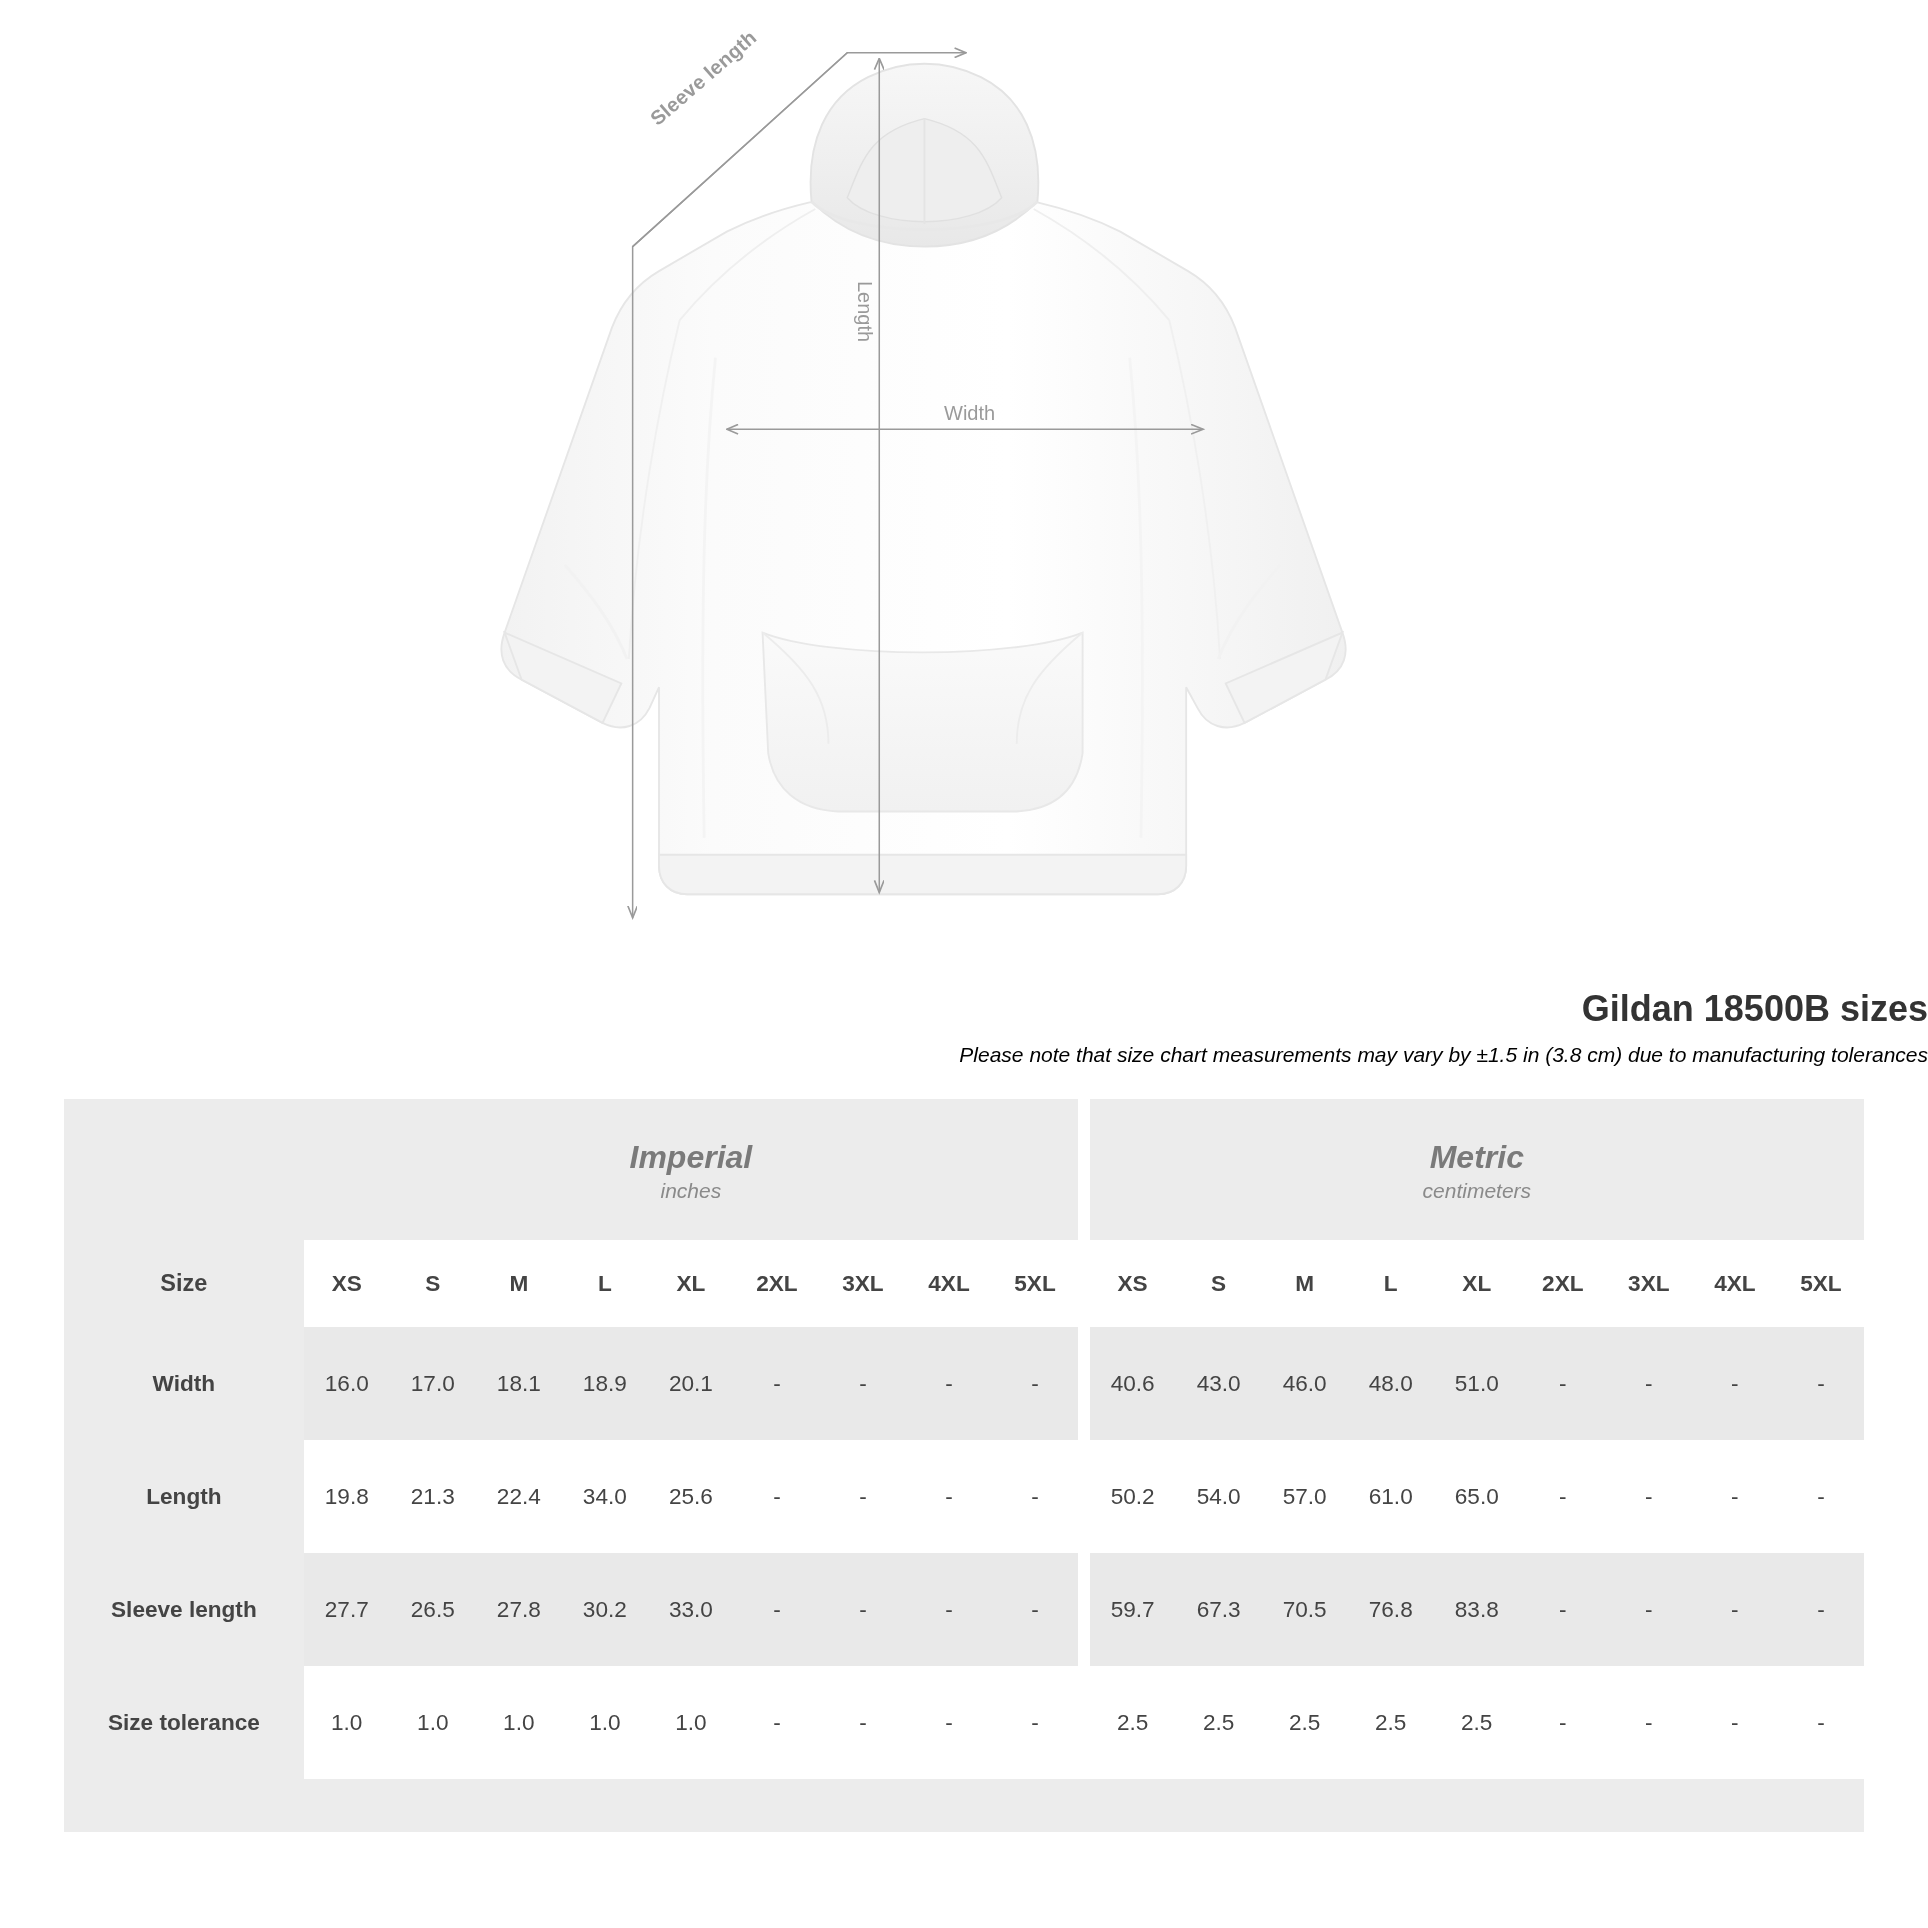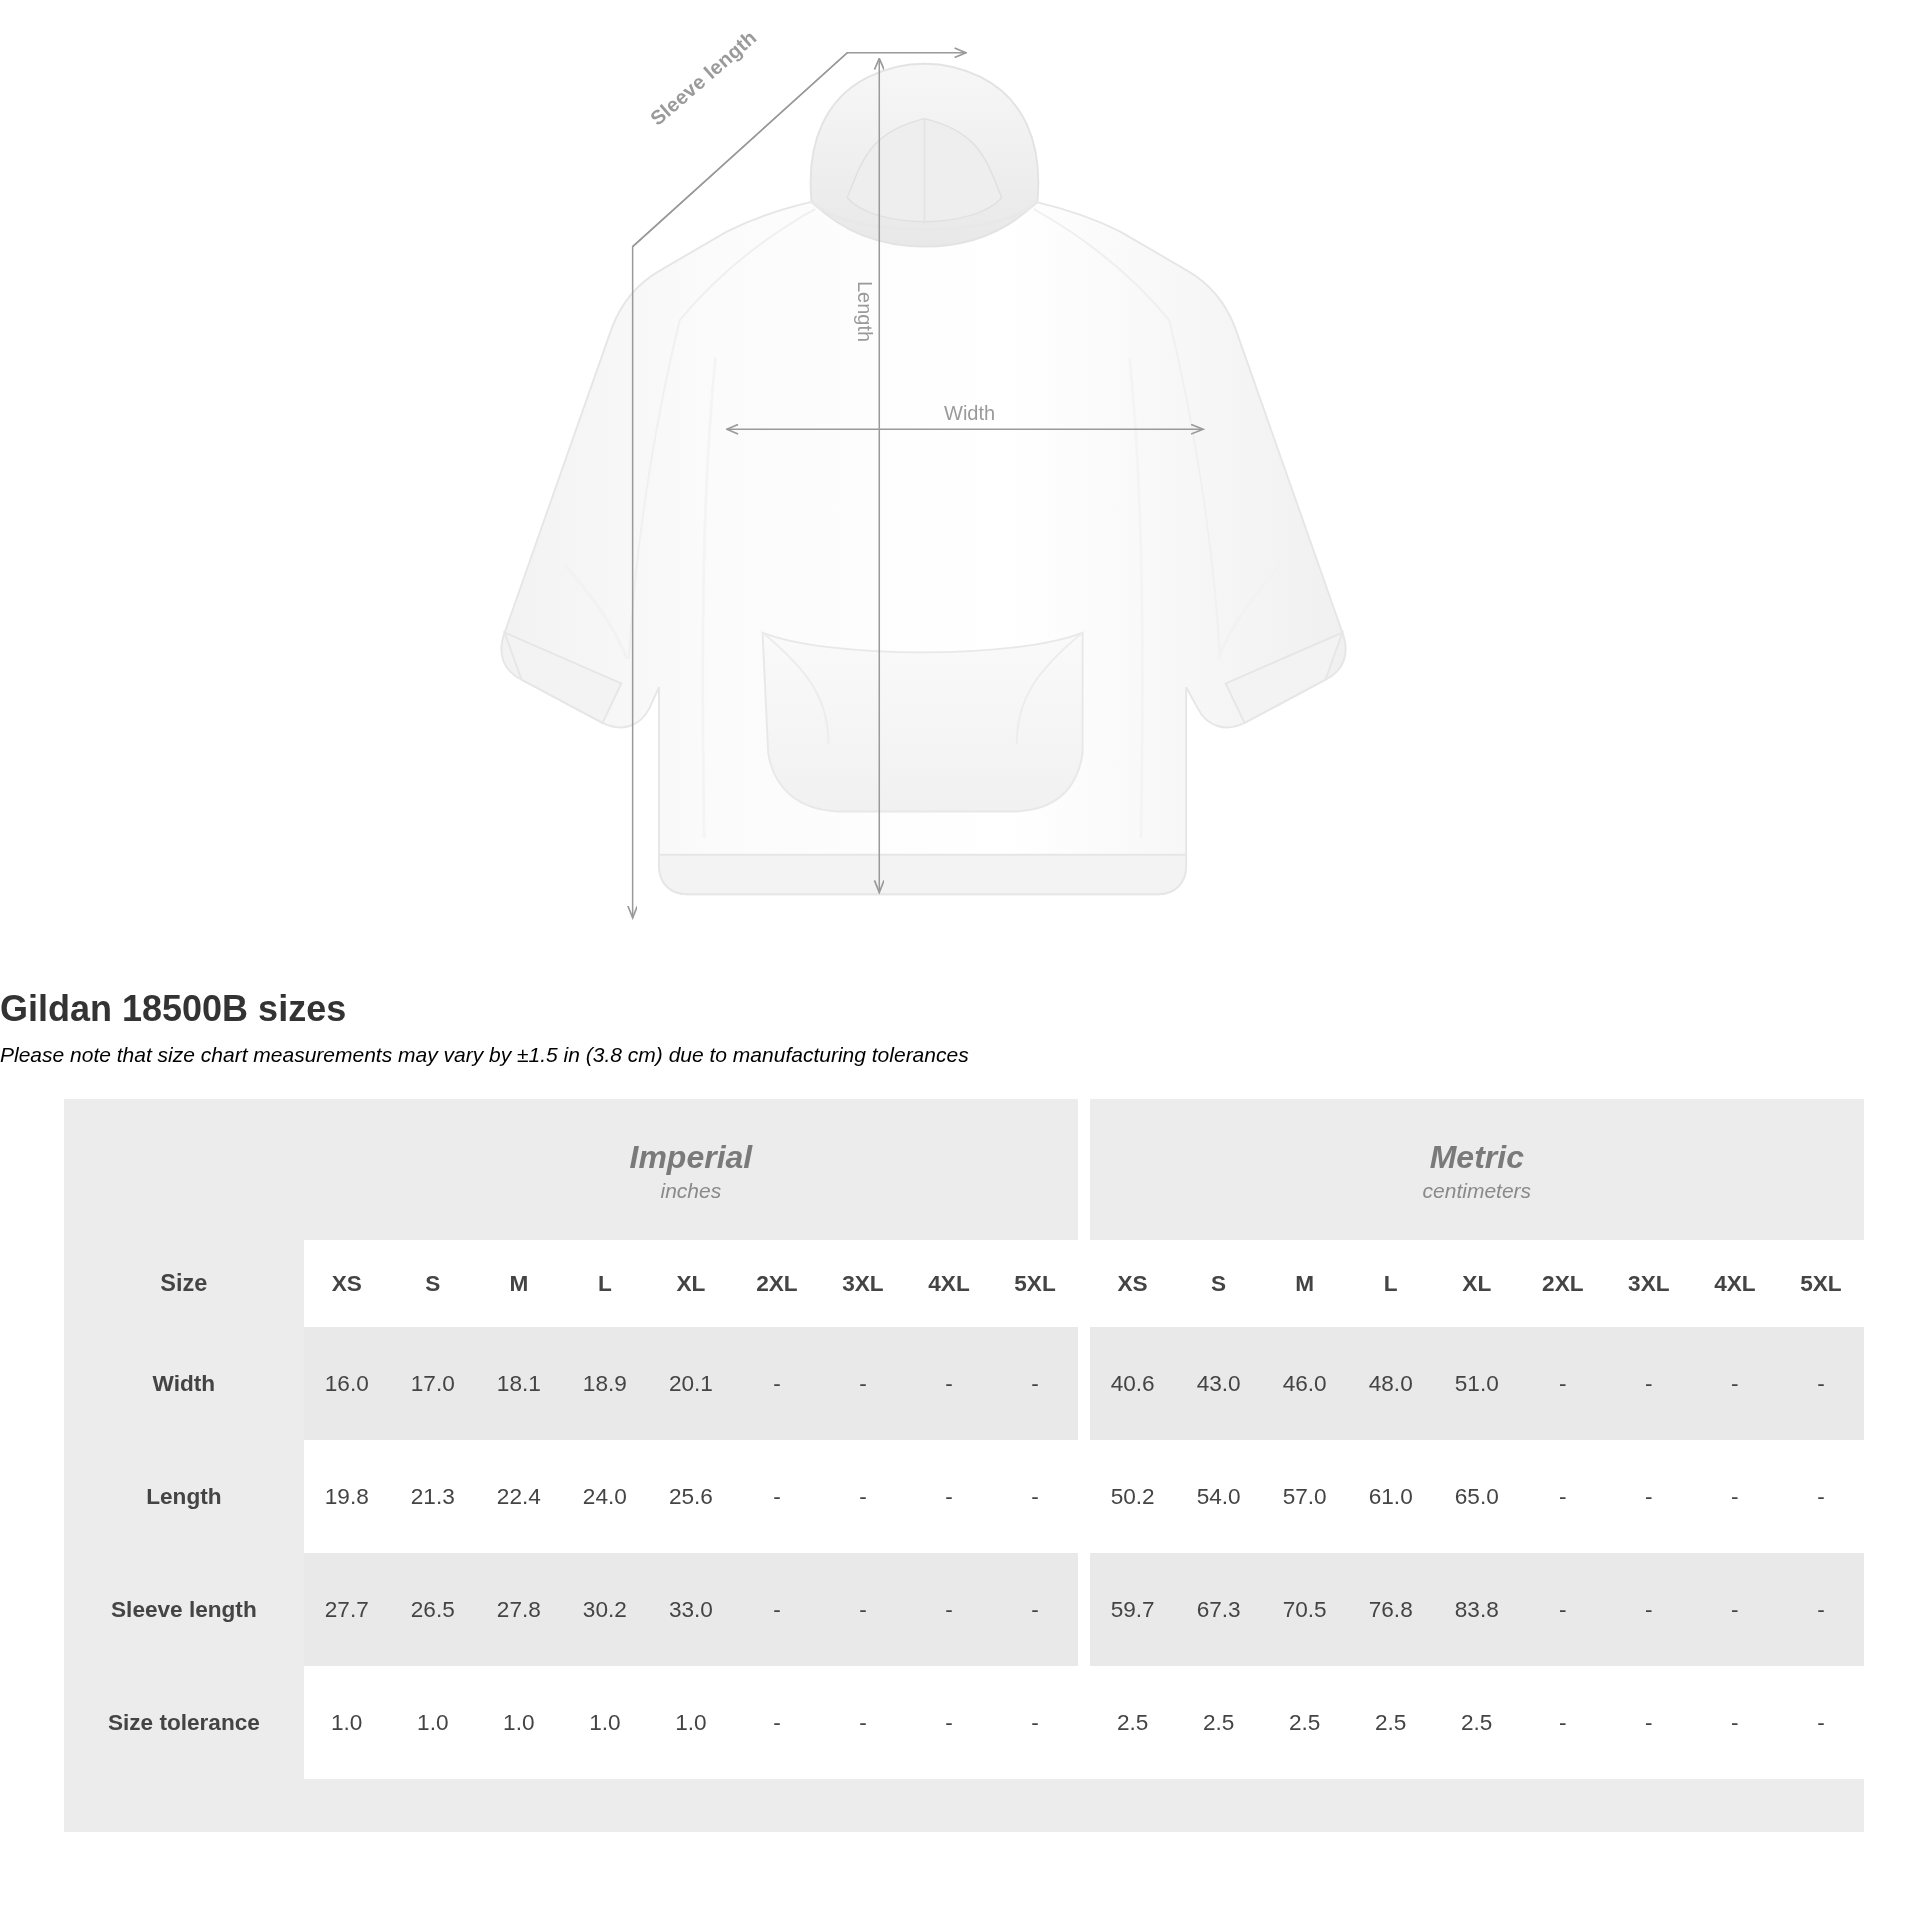--- a/index.html
+++ b/index.html
@@ -48,22 +48,23 @@
     left: 646px;
     top: 113px;
     transform: rotate(-41deg);
     transform-origin: left top;
     font-weight: bold;
     letter-spacing: 0.3px;
   }
 
   
   .title-block {
-    text-align: left;
+    text-align: right;
     margin-top: 9.4px;
+    margin-left: 20px;
   }
   .chart-title {
     font-size: 36px;
     font-weight: bold;
     color: #333;
     margin: 0 0 13px 0;
   }
   .chart-note {
     font-size: 21px;
     font-style: italic;
@@ -324,21 +325,21 @@
           <td class="vline">-</td>
           <td class="vline">-</td>
           <td class="vline">-</td>
           <td class="vline">-</td>
         </tr>
         <tr class="body-row plain">
           <td class="rowlabel">Length</td>
           <td class="vline">19.8</td>
           <td class="vline">21.3</td>
           <td class="vline">22.4</td>
-          <td class="vline">24.0</td>
+          <td class="vline">34.0</td>
           <td class="vline">25.6</td>
           <td class="vline">-</td>
           <td class="vline">-</td>
           <td class="vline">-</td>
           <td class="vline">-</td>
           <td class="divider"></td>
           <td class="vline">50.2</td>
           <td class="vline">54.0</td>
           <td class="vline">57.0</td>
           <td class="vline">61.0</td>

